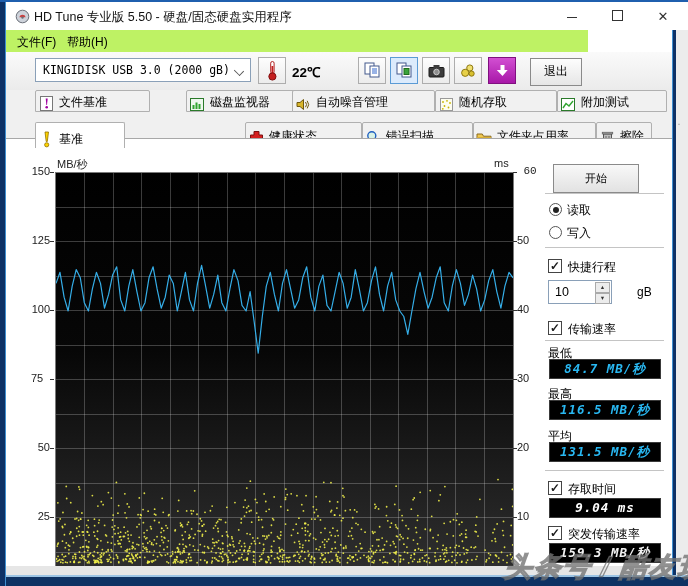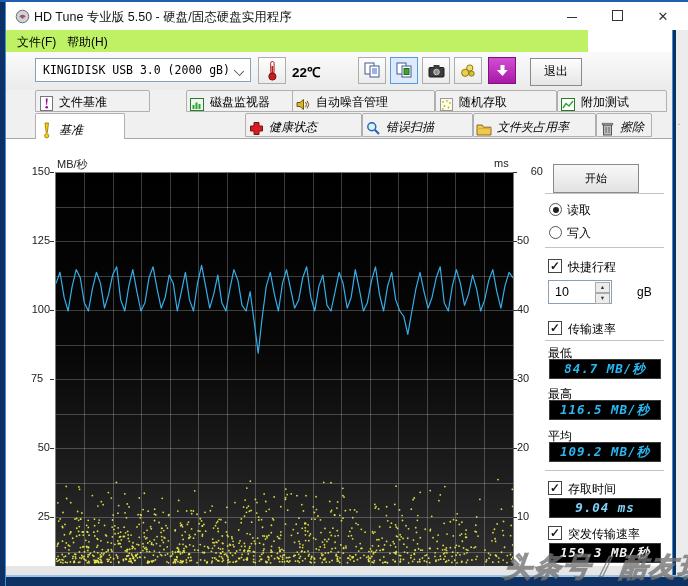--- a/index.html
+++ b/index.html
@@ -31,21 +31,21 @@
   .tool-btn.selected{border:1px solid #5b9bd5;background:#dcebfc;}
   .tool-btn.magenta{background:linear-gradient(#d24fd2,#a818a8);border:1px solid #801080;}
   .temp-text{left:287px;top:11px;font-size:13.5px;font-weight:bold;}
   .exit-btn{left:525px;top:6px;width:50px;height:26px;border:1px solid #8a8a8a;background:linear-gradient(#fdfdfd,#e6e6e6);
             font-size:12px;text-align:center;line-height:25px;}
   
   .tabzone{left:5px;top:90px;width:667px;height:48px;background:#f0f0f0;}
   .tab{position:absolute;height:22px;background:#f1f1f1;border:1px solid #b0b0b0;border-radius:2px 2px 0 0;
        box-sizing:border-box;font-size:12px;display:flex;align-items:flex-end;gap:5px;padding-left:2px;}
   .tab.r1{top:0;}
-  .tab.r2{top:23px;height:24px;font-style:italic;}
+  .tab.r2{top:32px;height:24px;}
   .tab.active{background:#fff;height:26px;z-index:6;border-bottom:none;font-weight:normal;}
   .ticon{display:inline-flex;width:16px;justify-content:center;}
   
   .content{left:5px;top:138px;width:667px;height:428px;background:#fff;border-top:1px solid #a8a8a8;}
   .axis-label{font-size:11px;color:#222;}
   .ticklab{position:absolute;font-size:11px;color:#222;width:26px;}
   .tickmark{position:absolute;width:4px;height:1px;background:#333;}
   #chart-box{left:55px;top:172px;width:457px;height:394px;border:1px solid #7a7a7a;box-sizing:content-box;
              background:linear-gradient(180deg,#000 0%,#070707 45%,#2e2e2e 100%);}
   #chart-svg{display:block;width:457px;height:394px;}
@@ -59,21 +59,21 @@
             font-size:12px;line-height:12px;text-align:center;color:#1b1b1b;}
   .checkbox.on::after{content:"\2713";font-weight:bold;}
   .ctl-label{position:absolute;font-size:12px;}
   .spinner{left:548px;top:280px;width:64px;height:24px;border:1px solid #8aa0b8;background:#fff;box-sizing:border-box;}
   .spinner input{border:none;outline:none;width:40px;height:20px;font-size:12.5px;padding-left:6px;font-family:"Liberation Sans",sans-serif;}
   .spin-btns{position:absolute;right:1px;top:1px;width:15px;height:20px;display:flex;flex-direction:column;}
   .spin-btns div{flex:1;border:1px solid #aaa;background:#ececec;font-size:5.5px;line-height:9px;text-align:center;color:#333;}
   .lcd{position:absolute;left:549px;width:110px;height:18px;background:#000;border:1px solid #3a3a3a;
        font-family:"DejaVu Sans Mono",monospace;font-size:12.5px;font-weight:bold;font-style:italic;
        text-align:center;line-height:17px;letter-spacing:1px;}
-  .lcd.cyan{color:#29b8f2;} .lcd.yellow{color:#7dd3fc;} .lcd.white{color:#f2f2f2;}
+  .lcd.cyan{color:#29b8f2;} .lcd.yellow{color:#ffffff;} .lcd.white{color:#f2f2f2;}
   .stat-label{position:absolute;left:548px;font-size:12px;}
   
   .status-strip{left:5px;top:566px;width:667px;height:9px;background:#e6e6e6;}
   .bottom-band{left:0;top:575px;width:688px;height:11px;background:#0e3263;border-top:2px solid #9cc4e4;}
   .watermark{left:505px;top:549px;z-index:50;font-size:27px;font-weight:bold;font-style:italic;letter-spacing:2px;
              color:rgba(240,240,240,0.18);-webkit-text-stroke:1.3px rgba(110,110,110,0.75);
              transform:skewX(-6deg);white-space:nowrap;}
 </style>
 </head>
 <body>
@@ -1364,21 +1364,21 @@
 
   <div class="checkbox on" style="left:548px;top:321px;"></div>
   <span class="ctl-label" style="left:568px;top:321px;">传输速率</span>
   <div class="hdiv" style="top:340px;"></div>
 
   <span class="stat-label" style="top:345px;">最低</span>
   <div class="lcd cyan" style="top:359px;">84.7 MB/秒</div>
   <span class="stat-label" style="top:386px;">最高</span>
   <div class="lcd cyan" style="top:400px;">116.5 MB/秒</div>
   <span class="stat-label" style="top:428px;">平均</span>
-  <div class="lcd cyan" style="top:442px;">109.2 MB/秒</div>
+  <div class="lcd cyan" style="top:442px;">131.5 MB/秒</div>
   <div class="hdiv" style="top:470px;"></div>
 
   <div class="checkbox on" style="left:548px;top:481px;"></div>
   <span class="ctl-label" style="left:568px;top:481px;">存取时间</span>
   <div class="lcd yellow" style="top:498px;">9.04 ms</div>
 
   <div class="checkbox on" style="left:548px;top:526px;"></div>
   <span class="ctl-label" style="left:568px;top:526px;">突发传输速率</span>
   <div class="lcd white" style="top:543px;">159.3 MB/秒</div>
 
@@ -1396,21 +1396,21 @@
     <span class="ticklab" style="left: 24px; top: 233.978px; text-align: right;">125</span>
     <div class="tickmark" style="left: 50px; top: 240.978px;"></div>
     <span class="ticklab" style="left: 24px; top: 302.955px; text-align: right;">100</span>
     <div class="tickmark" style="left: 50px; top: 309.955px;"></div>
     <span class="ticklab" style="left: 24px; top: 371.933px; text-align: center;">75</span>
     <div class="tickmark" style="left: 50px; top: 378.933px;"></div>
     <span class="ticklab" style="left: 24px; top: 440.91px; text-align: right;">50</span>
     <div class="tickmark" style="left: 50px; top: 447.91px;"></div>
     <span class="ticklab" style="left: 24px; top: 509.888px; text-align: right;">25</span>
     <div class="tickmark" style="left: 50px; top: 516.888px;"></div>
-    <span class="ticklab" style="left: 517px; top: 165px; text-align: right;">60</span>
+    <span class="ticklab" style="left: 517px; top: 165px; text-align: center; font-family: Liberation Mono, monospace;">60</span>
     <div class="tickmark" style="left: 513px; top: 172px;"></div>
     <span class="ticklab" style="left: 517px; top: 234.002px; text-align: left;">50</span>
     <div class="tickmark" style="left: 513px; top: 241.002px;"></div>
     <span class="ticklab" style="left: 517px; top: 303.004px; text-align: left;">40</span>
     <div class="tickmark" style="left: 513px; top: 310.004px;"></div>
     <span class="ticklab" style="left: 517px; top: 372.005px; text-align: left;">30</span>
     <div class="tickmark" style="left: 513px; top: 379.005px;"></div>
     <span class="ticklab" style="left: 517px; top: 441.007px; text-align: left;">20</span>
     <div class="tickmark" style="left: 513px; top: 448.007px;"></div>
     <span class="ticklab" style="left: 517px; top: 510.009px; text-align: left;">10</span>

